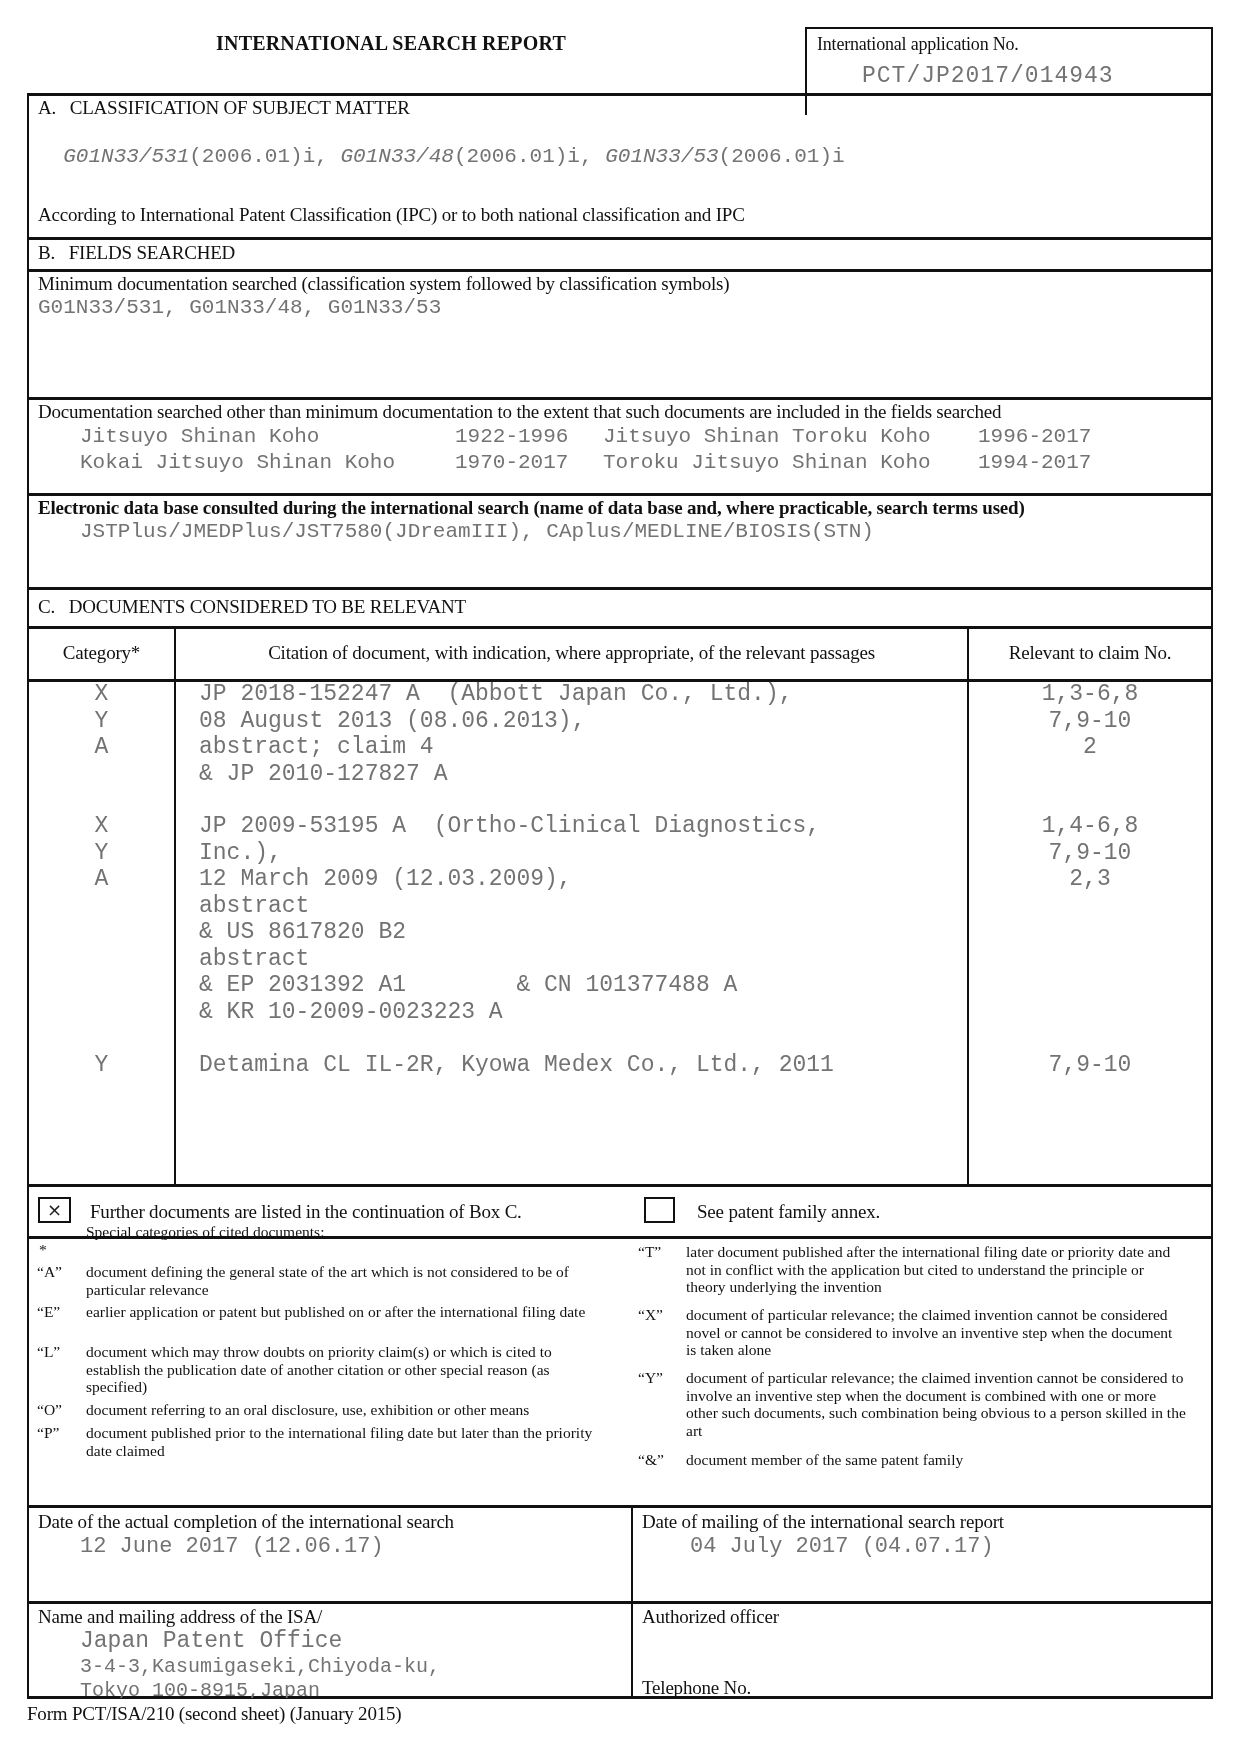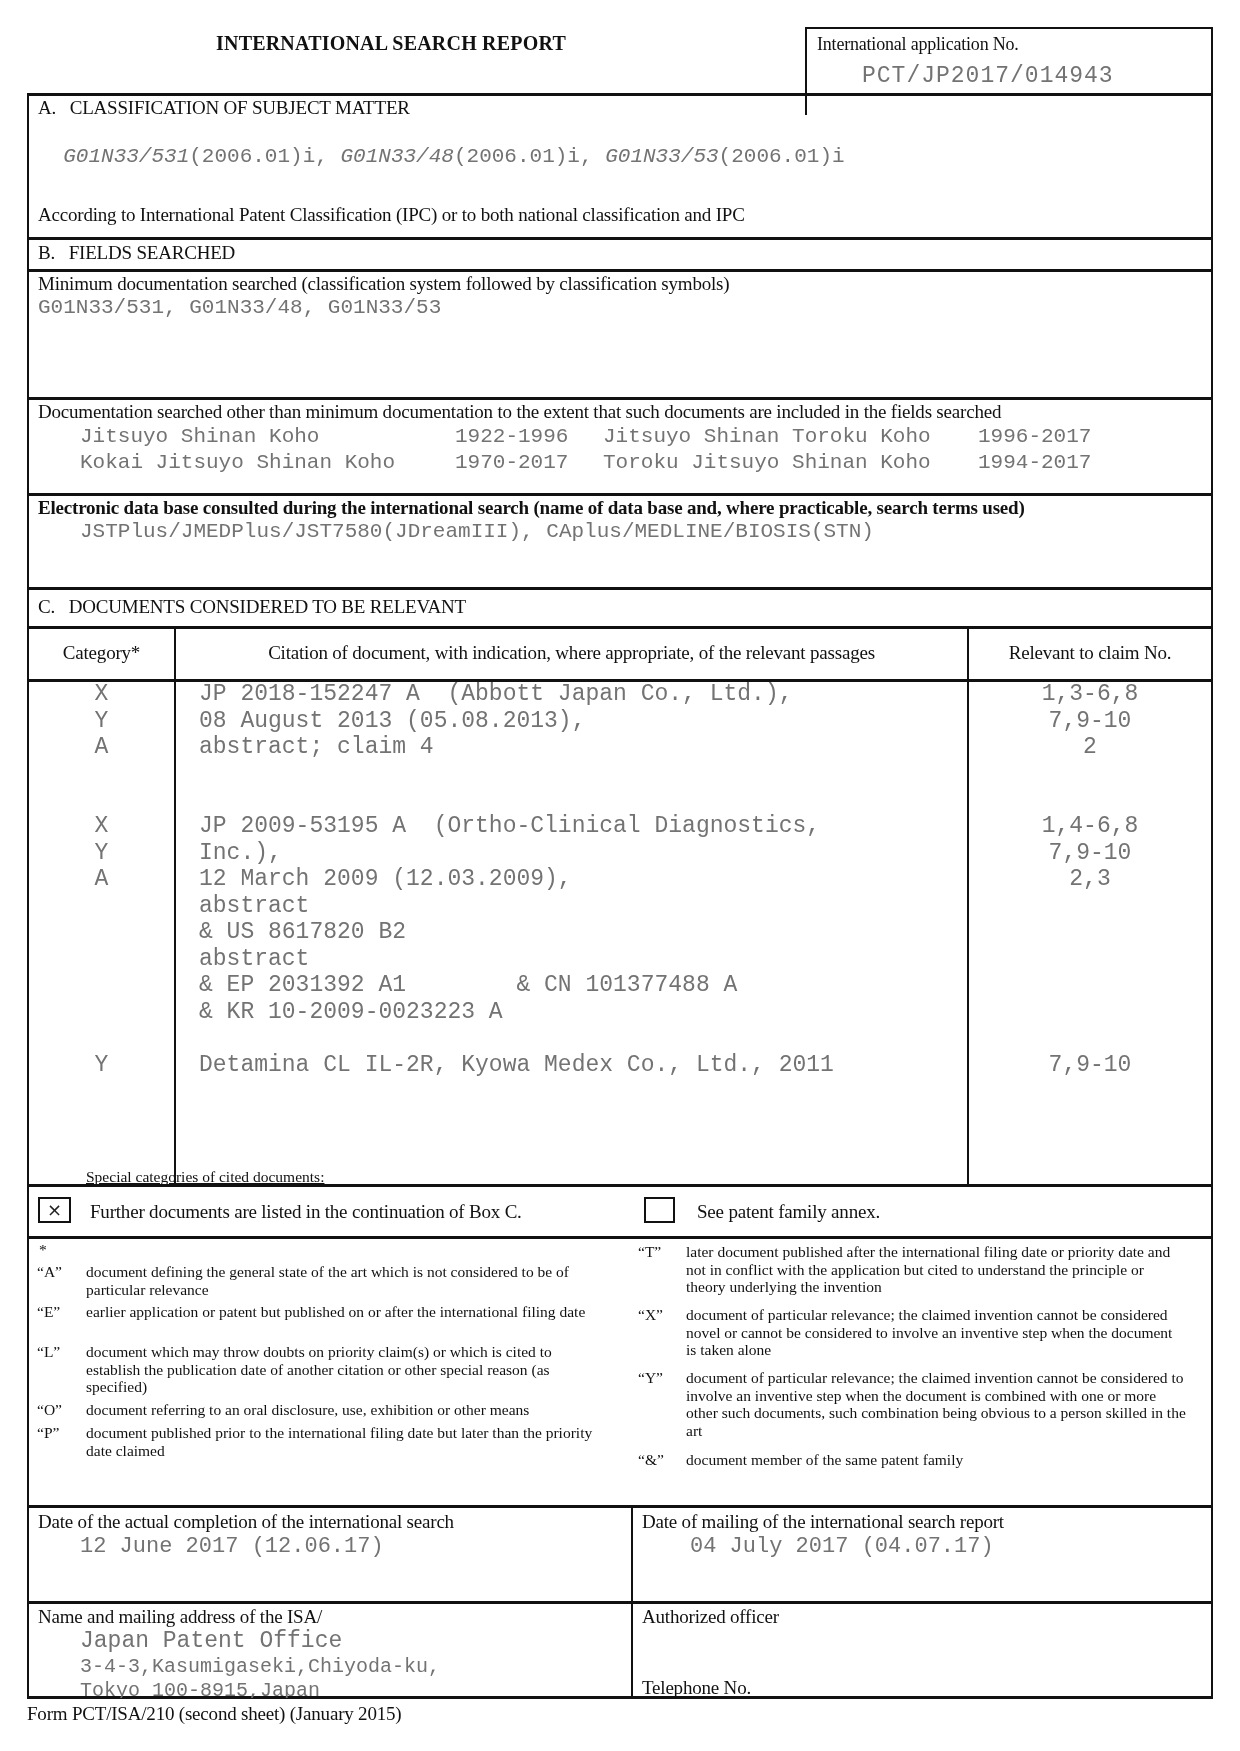--- a/index.html
+++ b/index.html
@@ -79,22 +79,23 @@
 <div class="abs serif lbl" style="left:176px; width:791px; top:642px; text-align:center;">Citation of document, with indication, where appropriate, of the relevant passages</div>
 <div class="abs serif lbl" style="left:969px; width:242px; top:642px; text-align:center;">Relevant to claim No.</div>
 
 <div class="abs mono cat-col" style="left:29px; width:145px; top:681px;">
   <div class="row-line">X</div>
   <div class="row-line">Y</div>
   <div class="row-line">A</div>
 </div>
 <div class="abs mono" style="left:199px; top:681px;">
   <div class="row-line">JP 2018-152247 A  (Abbott Japan Co., Ltd.),</div>
-  <div class="row-line">08 August 2013 (05.08.2013),</div>
+  <div class="row-line">08 August 2013 (08.06.2013),</div>
   <div class="row-line">abstract; claim 4</div>
+  <div class="row-line">&amp; JP 2010-127827 A</div>
 </div>
 <div class="abs mono cat-col" style="left:969px; width:242px; top:681px;">
   <div class="row-line">1,3-6,8</div>
   <div class="row-line">7,9-10</div>
   <div class="row-line">2</div>
 </div>
 
 <div class="abs mono cat-col" style="left:29px; width:145px; top:813px;">
   <div class="row-line">X</div>
   <div class="row-line">Y</div>
@@ -126,21 +127,21 @@
   <div class="row-line">7,9-10</div>
 </div>
 
 <div class="checkbox" style="left:38px; top:1197px; width:33px; height:26px;">×</div>
 <div class="abs serif lbl" style="left:90px; top:1201px;">Further documents are listed in the continuation of Box C.</div>
 <div class="checkbox" style="left:644px; top:1197px; width:31px; height:26px;"></div>
 <div class="abs serif lbl" style="left:697px; top:1201px;">See patent family annex.</div>
 
 <div>
   <div class="legend-key serif" style="left:39px; top:1241px;">*</div>
-  <div class="legend-text serif" style="left:86px; top:1168px; width:525px;text-decoration:underline;">Special categories of cited documents:</div>
+  <div class="legend-text serif" style="left:86px; top:1223px; width:525px;">Special categories of cited documents:</div>
 
   <div class="legend-key serif" style="left:37px; top:1263px;">“A”</div>
   <div class="legend-text serif" style="left:86px; top:1263px; width:525px;">document defining the general state of the art which is not considered    to be of particular relevance</div>
 
   <div class="legend-key serif" style="left:37px; top:1303px;">“E”</div>
   <div class="legend-text serif" style="left:86px; top:1303px; width:535px;">earlier application or patent but published on or after the international filing date</div>
 
   <div class="legend-key serif" style="left:37px; top:1343px;">“L”</div>
   <div class="legend-text serif" style="left:86px; top:1343px; width:505px;">document which may throw doubts on priority claim(s) or which is cited to establish the publication date of another citation or other special reason (as specified)</div>
 

